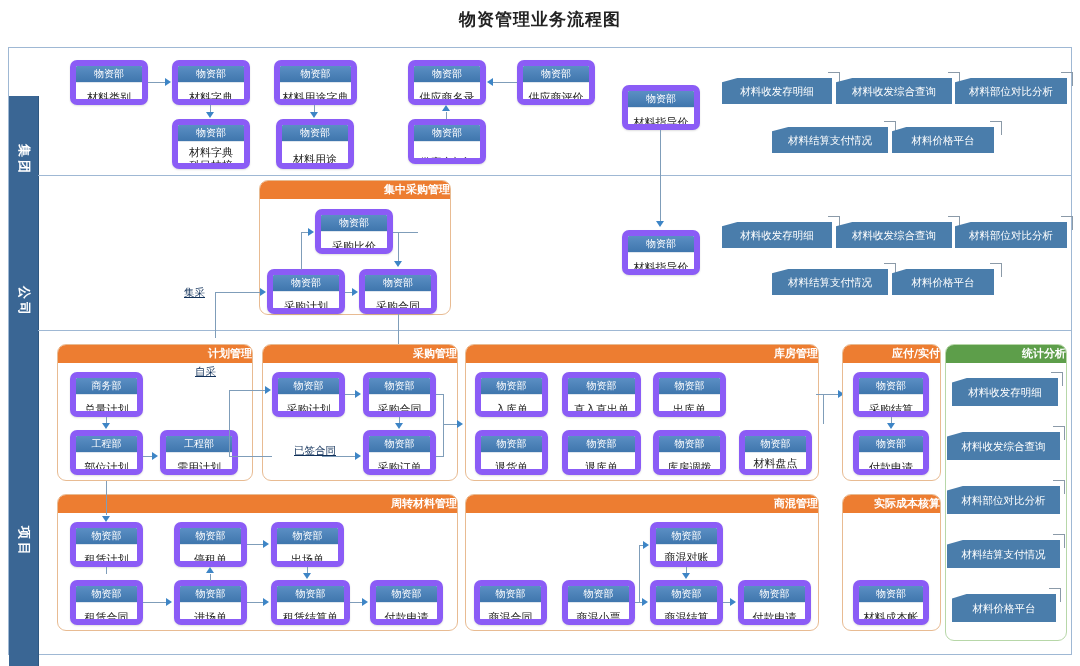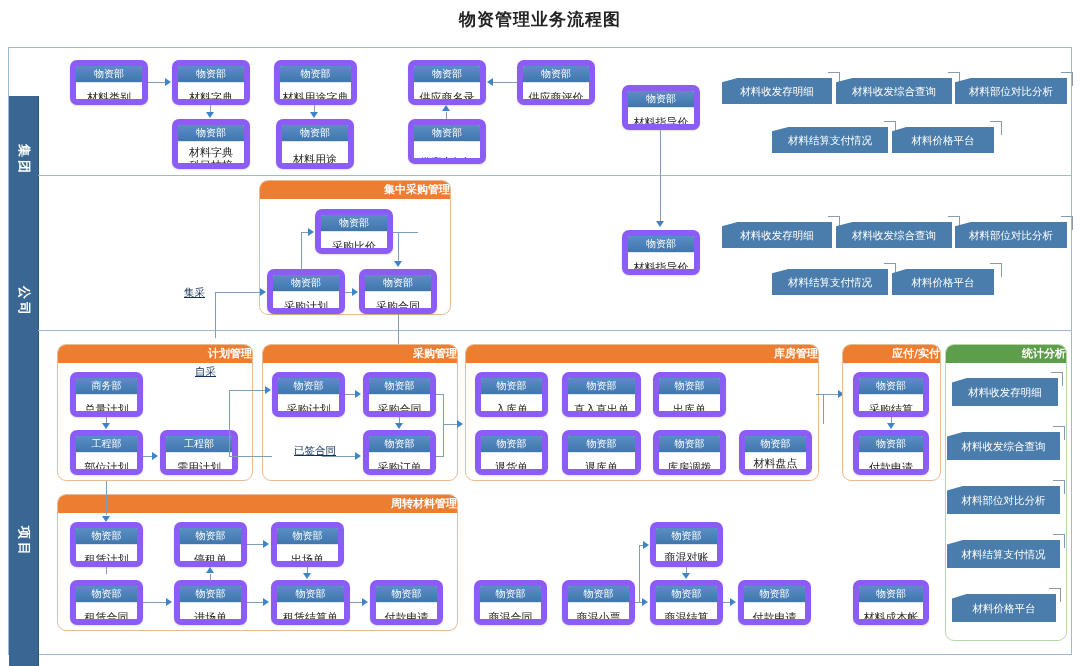--- a/index.html
+++ b/index.html
@@ -443,20 +443,23 @@
   <div class="ar ar-u" style="left:206px;top:567px;"></div>
   <div class="ln lnh" style="left:247px;top:544px;width:17px;"></div>
   <div class="ar ar-r" style="left:263px;top:540px;"></div>
   <div class="ln lnv" style="left:307px;top:567px;height:7px;"></div>
   <div class="ar ar-d" style="left:303px;top:573px;"></div>
   <div class="ln lnh" style="left:247px;top:602px;width:17px;"></div>
   <div class="ar ar-r" style="left:263px;top:598px;"></div>
   <div class="ln lnh" style="left:350px;top:602px;width:13px;"></div>
   <div class="ar ar-r" style="left:362px;top:598px;"></div>
 
+  <div class="grpbox" style="left:465px;top:494px;width:354px;height:137px;">
+    <div class="gh">商混管理</div>
+  </div>
   <div class="node" style="left:650px;top:522px;width:73px;height:45px;">
     <div class="nh">物资部</div>
     <div class="nb" style="height:24px;">商混对账</div>
   </div>
   <div class="node" style="left:474px;top:580px;width:73px;height:45px;">
     <div class="nh">物资部</div>
     <div class="nb" style="height:28px;">商混合同</div>
   </div>
   <div class="node" style="left:562px;top:580px;width:73px;height:45px;">
     <div class="nh">物资部</div>
@@ -474,18 +477,21 @@
   <div class="ln lnh" style="left:635px;top:602px;width:8px;"></div>
   <div class="ar ar-r" style="left:642px;top:598px;"></div>
   <div class="ln lnv" style="left:639px;top:545px;height:58px;"></div>
   <div class="ln lnh" style="left:639px;top:545px;width:5px;"></div>
   <div class="ar ar-r" style="left:643px;top:541px;"></div>
   <div class="ln lnv" style="left:686px;top:567px;height:7px;"></div>
   <div class="ar ar-d" style="left:682px;top:573px;"></div>
   <div class="ln lnh" style="left:723px;top:602px;width:8px;"></div>
   <div class="ar ar-r" style="left:730px;top:598px;"></div>
 
+  <div class="grpbox" style="left:842px;top:494px;width:99px;height:137px;">
+    <div class="gh">实际成本核算</div>
+  </div>
   <div class="node" style="left:853px;top:580px;width:76px;height:45px;">
     <div class="nh">物资部</div>
     <div class="nb" style="height:28px;">材料成本帐</div>
   </div>
 
 </div>
 
 </body></html>

